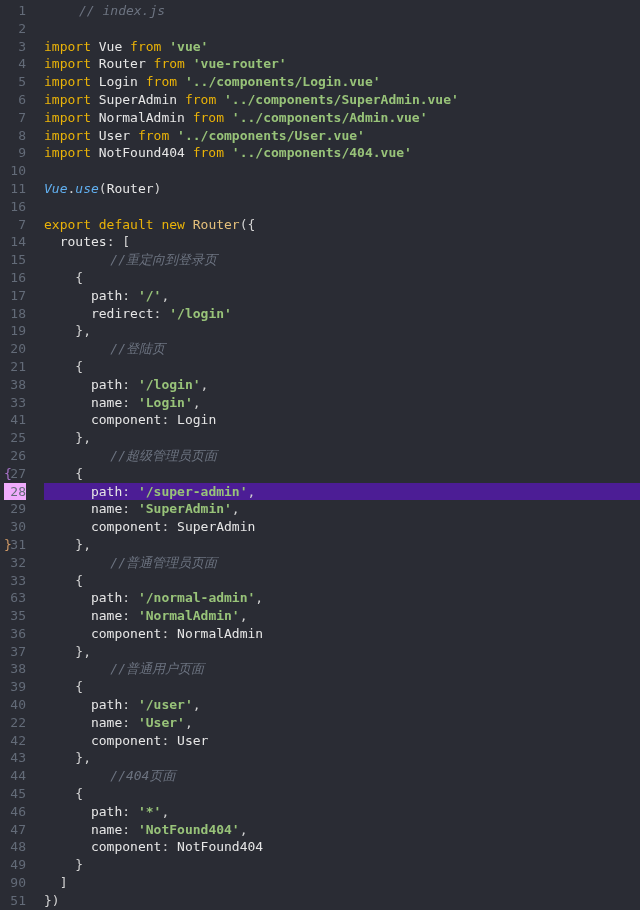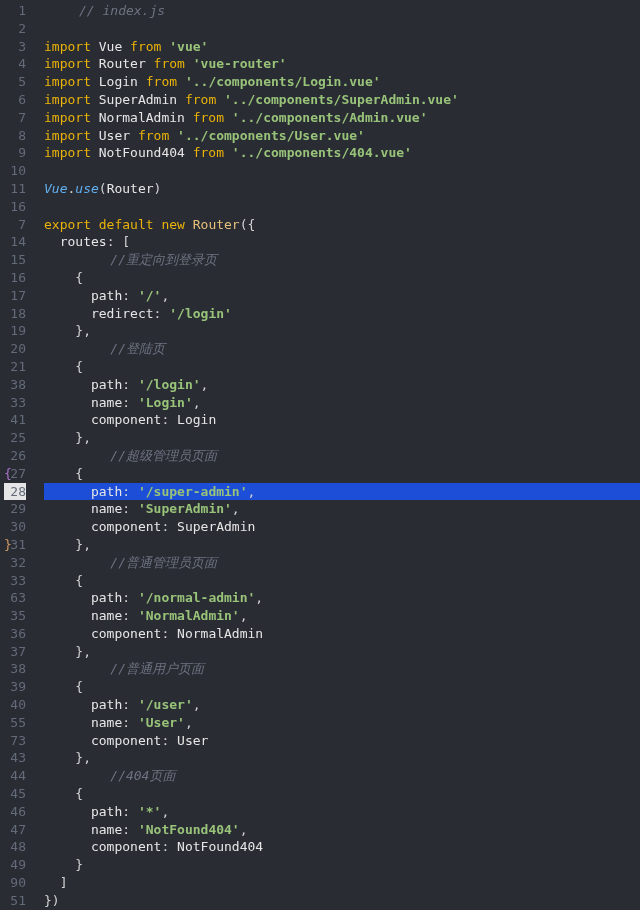--- a/index.html
+++ b/index.html
@@ -22,35 +22,35 @@
     text-align: right;
     color: #636b78;
     user-select: none;
     padding: 2px 8px 2px 4px;
     min-width: 34px;
   }
   .gutter .ln {
     height: 17.8px;
   }
   .gutter .ln.highlight {
-    background: #e5e5e5;
+    background: #f0abfc;
   }
   .gutter .bracket-left { color: #a972cb; position: absolute; left: 0; }
   .gutter .bracket-right { color: #d19a66; position: absolute; left: 0; }
   .ln-wrap { position: relative; }
   .code {
     flex: 1;
     padding: 2px 0 2px 10px;
     white-space: pre;
   }
   .code .line {
     height: 17.8px;
   }
   .code .line.highlight {
-    background: #1d4ed8;
+    background: #4c1d95;
   }
   
   .c  { color: #6c7380; font-style: italic; margin-left: 35px; }   
   .kw { color: #eab308; }   
   .id { color: #e5c07b; }   
   .idw{ color: #e6e6e6; }   
   .fn { color: #61afef; font-style: italic;}   
   .str{ color: #98c379; font-weight: bold; }   
   .pn { color: #d4d4d4; }  
   .propw{ color: #e6e6e6; }  
@@ -176,24 +176,24 @@
       <div class="ln-wrap">
         <div class="ln">38</div>
       </div>
       <div class="ln-wrap">
         <div class="ln">39</div>
       </div>
       <div class="ln-wrap">
         <div class="ln">40</div>
       </div>
       <div class="ln-wrap">
-        <div class="ln">55</div>
-      </div>
-      <div class="ln-wrap">
-        <div class="ln">73</div>
+        <div class="ln">22</div>
+      </div>
+      <div class="ln-wrap">
+        <div class="ln">42</div>
       </div>
       <div class="ln-wrap">
         <div class="ln">43</div>
       </div>
       <div class="ln-wrap">
         <div class="ln">44</div>
       </div>
       <div class="ln-wrap">
         <div class="ln">45</div>
       </div>

